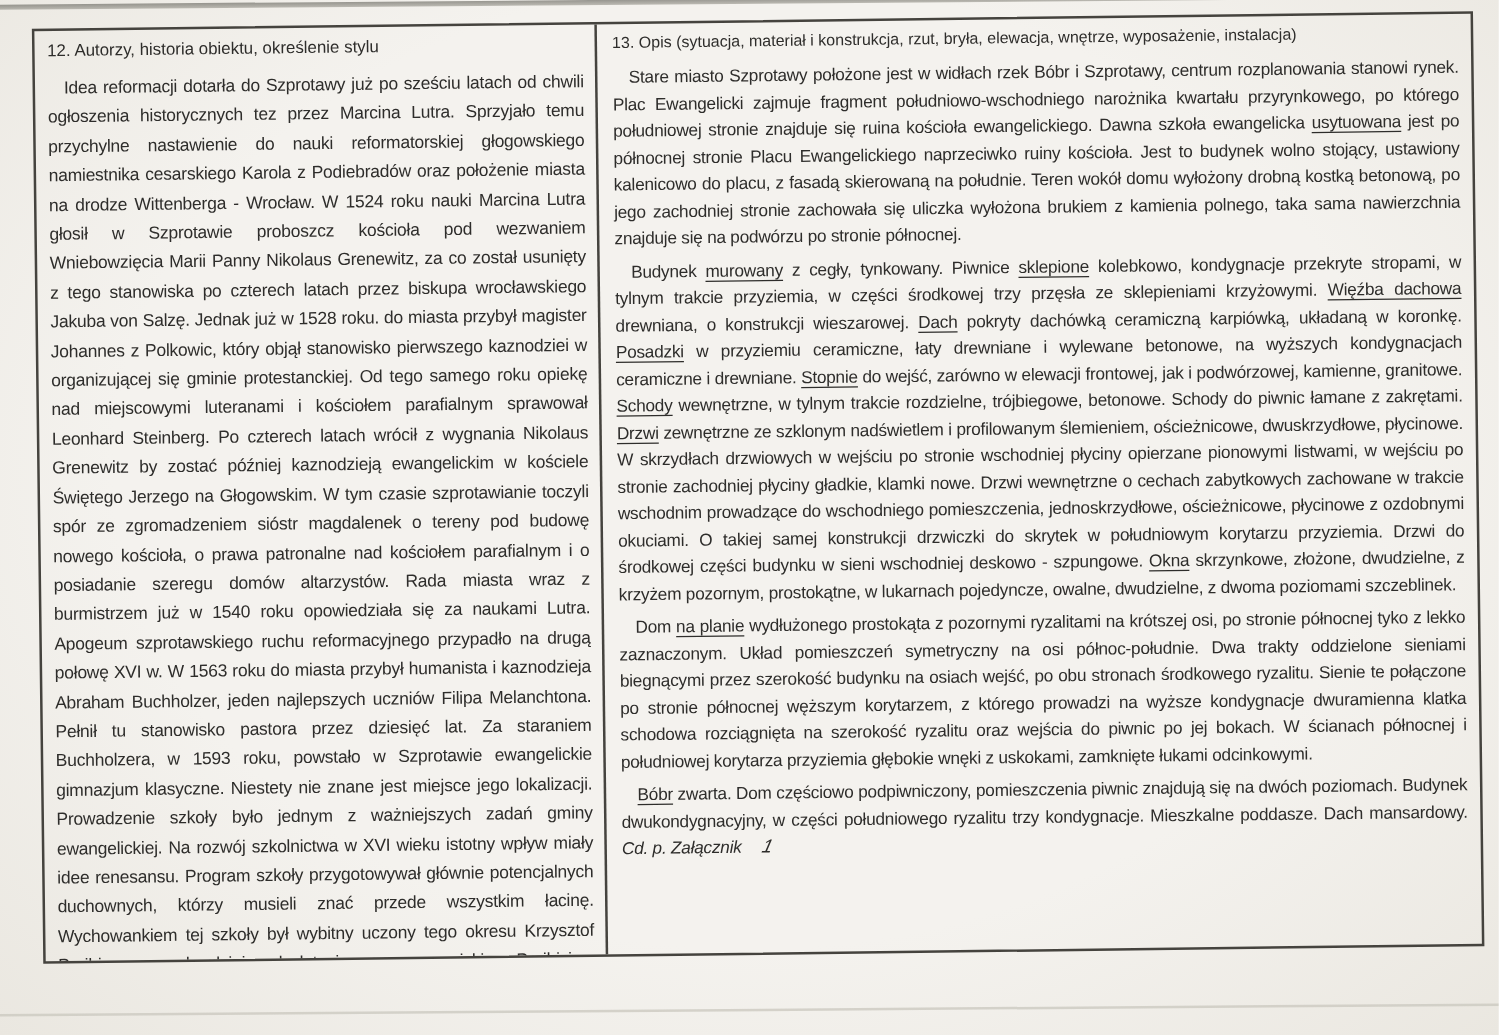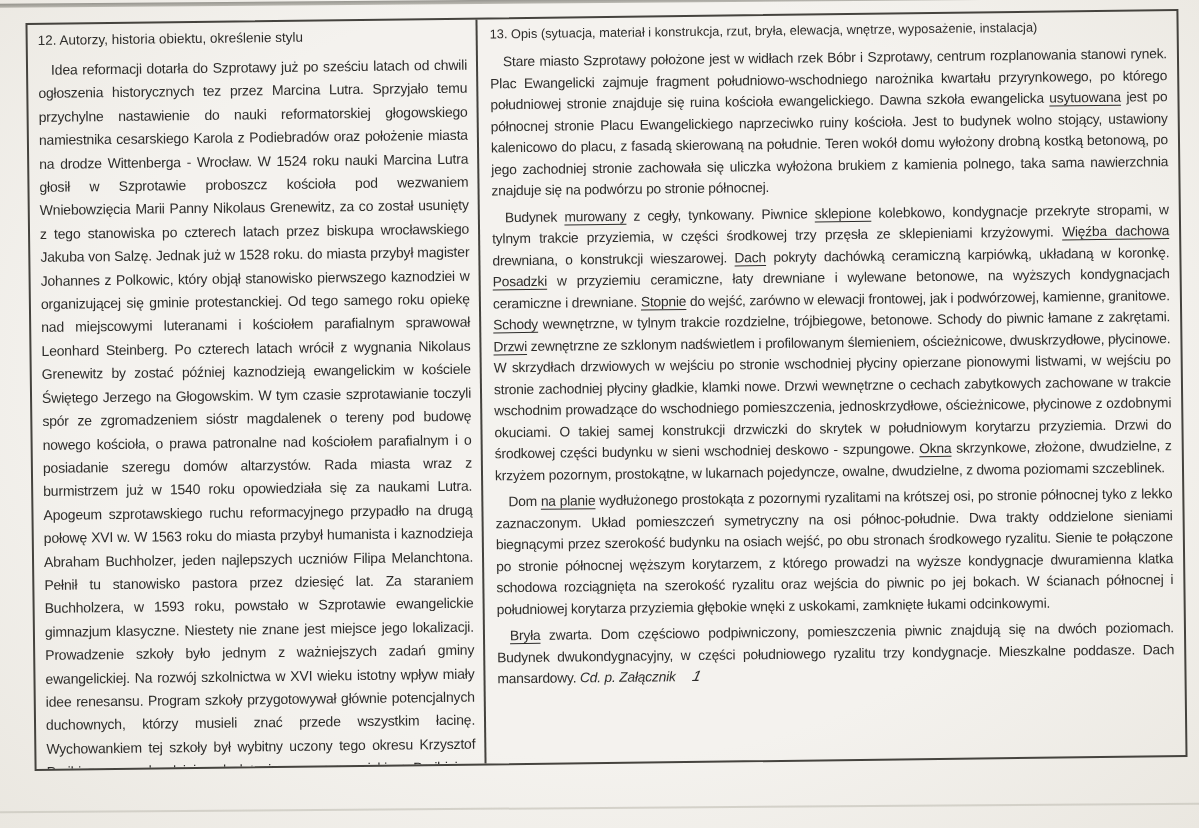--- a/index.html
+++ b/index.html
@@ -70,16 +70,16 @@
   <section class="cell cell-left">
     <h2 class="heading">12. Autorzy, historia obiektu, określenie stylu</h2>
     <p class="body-text"><span>Idea reformacji dotarła do Szprotawy już po sześciu latach od chwili ogłoszenia historycznych tez przez Marcina Lutra. Sprzyjało temu przychylne nastawienie do nauki reformatorskiej głogowskiego namiestnika cesarskiego Karola z Podiebradów oraz położenie miasta na drodze Wittenberga - Wrocław. W 1524 roku nauki Marcina Lutra głosił w Szprotawie proboszcz kościoła pod wezwaniem Wniebowzięcia Marii Panny Nikolaus Grenewitz, za co został usunięty z tego stanowiska po czterech latach przez biskupa wrocławskiego Jakuba von Salzę. Jednak już w 1528 roku. do miasta przybył magister Johannes z Polkowic, który objął stanowisko pierwszego kaznodziei w organizującej się gminie protestanckiej. Od tego samego roku opiekę nad miejscowymi luteranami i kościołem parafialnym sprawował Leonhard Steinberg. Po czterech latach wrócił z wygnania Nikolaus Grenewitz by zostać później kaznodzieją ewangelickim w kościele Świętego Jerzego na Głogowskim. W tym czasie szprotawianie toczyli spór ze zgromadzeniem sióstr magdalenek o tereny pod budowę nowego kościoła, o prawa patronalne nad kościołem parafialnym i o posiadanie szeregu domów altarzystów. Rada miasta wraz z burmistrzem już w 1540 roku opowiedziała się za naukami Lutra. Apogeum szprotawskiego ruchu reformacyjnego przypadło na drugą połowę XVI w. W 1563 roku do miasta przybył humanista i kaznodzieja Abraham Buchholzer, jeden najlepszych uczniów Filipa Melanchtona. Pełnił tu stanowisko pastora przez dziesięć lat. Za staraniem Buchholzera, w 1593 roku, powstało w Szprotawie ewangelickie gimnazjum klasyczne. Niestety nie znane jest miejsce jego lokalizacji. Prowadzenie szkoły było jednym z ważniejszych zadań gminy ewangelickiej. Na rozwój szkolnictwa w XVI wieku istotny wpływ miały idee renesansu. Program szkoły przygotowywał głównie potencjalnych duchownych, którzy musieli znać przede wszystkim łacinę. Wychowankiem tej szkoły był wybitny uczony tego okresu Krzysztof Prejbisz, znany bardziej pod zlatynizowanym nazwiskiem Preibisius, filozof prawnik, rektor uniwersytetu w Lipsku. </span></p>
   </section>
 
   <section class="cell cell-right">
     <h2 class="heading">13. Opis (sytuacja, materiał i konstrukcja, rzut, bryła, elewacja, wnętrze, wyposażenie, instalacja)</h2>
     <p class="body-text"><span>Stare miasto Szprotawy położone jest w widłach rzek Bóbr i Szprotawy, centrum rozplanowania stanowi rynek. Plac Ewangelicki zajmuje fragment południowo-wschodniego narożnika kwartału przyrynkowego, po którego południowej stronie znajduje się ruina kościoła ewangelickiego. Dawna szkoła ewangelicka </span><span class="seg-u">usytuowana</span><span> jest po północnej stronie Placu Ewangelickiego naprzeciwko ruiny kościoła. Jest to budynek wolno stojący, ustawiony kalenicowo do placu, z fasadą skierowaną na południe. Teren wokół domu wyłożony drobną kostką betonową, po jego zachodniej stronie zachowała się uliczka wyłożona brukiem z kamienia polnego, taka sama nawierzchnia znajduje się na podwórzu po stronie północnej.</span></p>
     <p class="body-text"><span>Budynek </span><span class="seg-u">murowany</span><span> z cegły, tynkowany. Piwnice </span><span class="seg-u">sklepione</span><span> kolebkowo, kondygnacje przekryte stropami, w tylnym trakcie przyziemia, w części środkowej trzy przęsła ze sklepieniami krzyżowymi. </span><span class="seg-u">Więźba dachowa</span><span> drewniana, o konstrukcji wieszarowej. </span><span class="seg-u">Dach</span><span> pokryty dachówką ceramiczną karpiówką, układaną w koronkę. </span><span class="seg-u">Posadzki</span><span> w przyziemiu ceramiczne, łaty drewniane i wylewane betonowe, na wyższych kondygnacjach ceramiczne i drewniane. </span><span class="seg-u">Stopnie</span><span> do wejść, zarówno w elewacji frontowej, jak i podwórzowej, kamienne, granitowe. </span><span class="seg-u">Schody</span><span> wewnętrzne, w tylnym trakcie rozdzielne, trójbiegowe, betonowe. Schody do piwnic łamane z zakrętami. </span><span class="seg-u">Drzwi</span><span> zewnętrzne ze szklonym nadświetlem i profilowanym ślemieniem, ościeżnicowe, dwuskrzydłowe, płycinowe. W skrzydłach drzwiowych w wejściu po stronie wschodniej płyciny opierzane pionowymi listwami, w wejściu po stronie zachodniej płyciny gładkie, klamki nowe. Drzwi wewnętrzne o cechach zabytkowych zachowane w trakcie wschodnim prowadzące do wschodniego pomieszczenia, jednoskrzydłowe, ościeżnicowe, płycinowe z ozdobnymi okuciami. O takiej samej konstrukcji drzwiczki do skrytek w południowym korytarzu przyziemia. Drzwi do środkowej części budynku w sieni wschodniej deskowo - szpungowe. </span><span class="seg-u">Okna</span><span> skrzynkowe, złożone, dwudzielne, z krzyżem pozornym, prostokątne, w lukarnach pojedyncze, owalne, dwudzielne, z dwoma poziomami szczeblinek.</span></p>
     <p class="body-text"><span>Dom </span><span class="seg-u">na planie</span><span> wydłużonego prostokąta z pozornymi ryzalitami na krótszej osi, po stronie północnej tyko z lekko zaznaczonym. Układ pomieszczeń symetryczny na osi północ-południe. Dwa trakty oddzielone sieniami biegnącymi przez szerokość budynku na osiach wejść, po obu stronach środkowego ryzalitu. Sienie te połączone po stronie północnej węższym korytarzem, z którego prowadzi na wyższe kondygnacje dwuramienna klatka schodowa rozciągnięta na szerokość ryzalitu oraz wejścia do piwnic po jej bokach. W ścianach północnej i południowej korytarza przyziemia głębokie wnęki z uskokami, zamknięte łukami odcinkowymi.</span></p>
-    <p class="body-text"><span class="seg-u">Bryła</span><span> zwarta. Dom częściowo podpiwniczony, pomieszczenia piwnic znajdują się na dwóch poziomach. Budynek dwukondygnacyjny, w części południowego ryzalitu trzy kondygnacje. Mieszkalne poddasze. Dach mansardowy. </span><span class="seg-i">Cd. p. Załącznik </span><span class="seg-h">1</span></p>
+    <p class="body-text"><span class="seg-u">Bóbr</span><span> zwarta. Dom częściowo podpiwniczony, pomieszczenia piwnic znajdują się na dwóch poziomach. Budynek dwukondygnacyjny, w części południowego ryzalitu trzy kondygnacje. Mieszkalne poddasze. Dach mansardowy. </span><span class="seg-i">Cd. p. Załącznik </span><span class="seg-h">1</span></p>
   </section>
 
 </div>
 
 </body></html>

